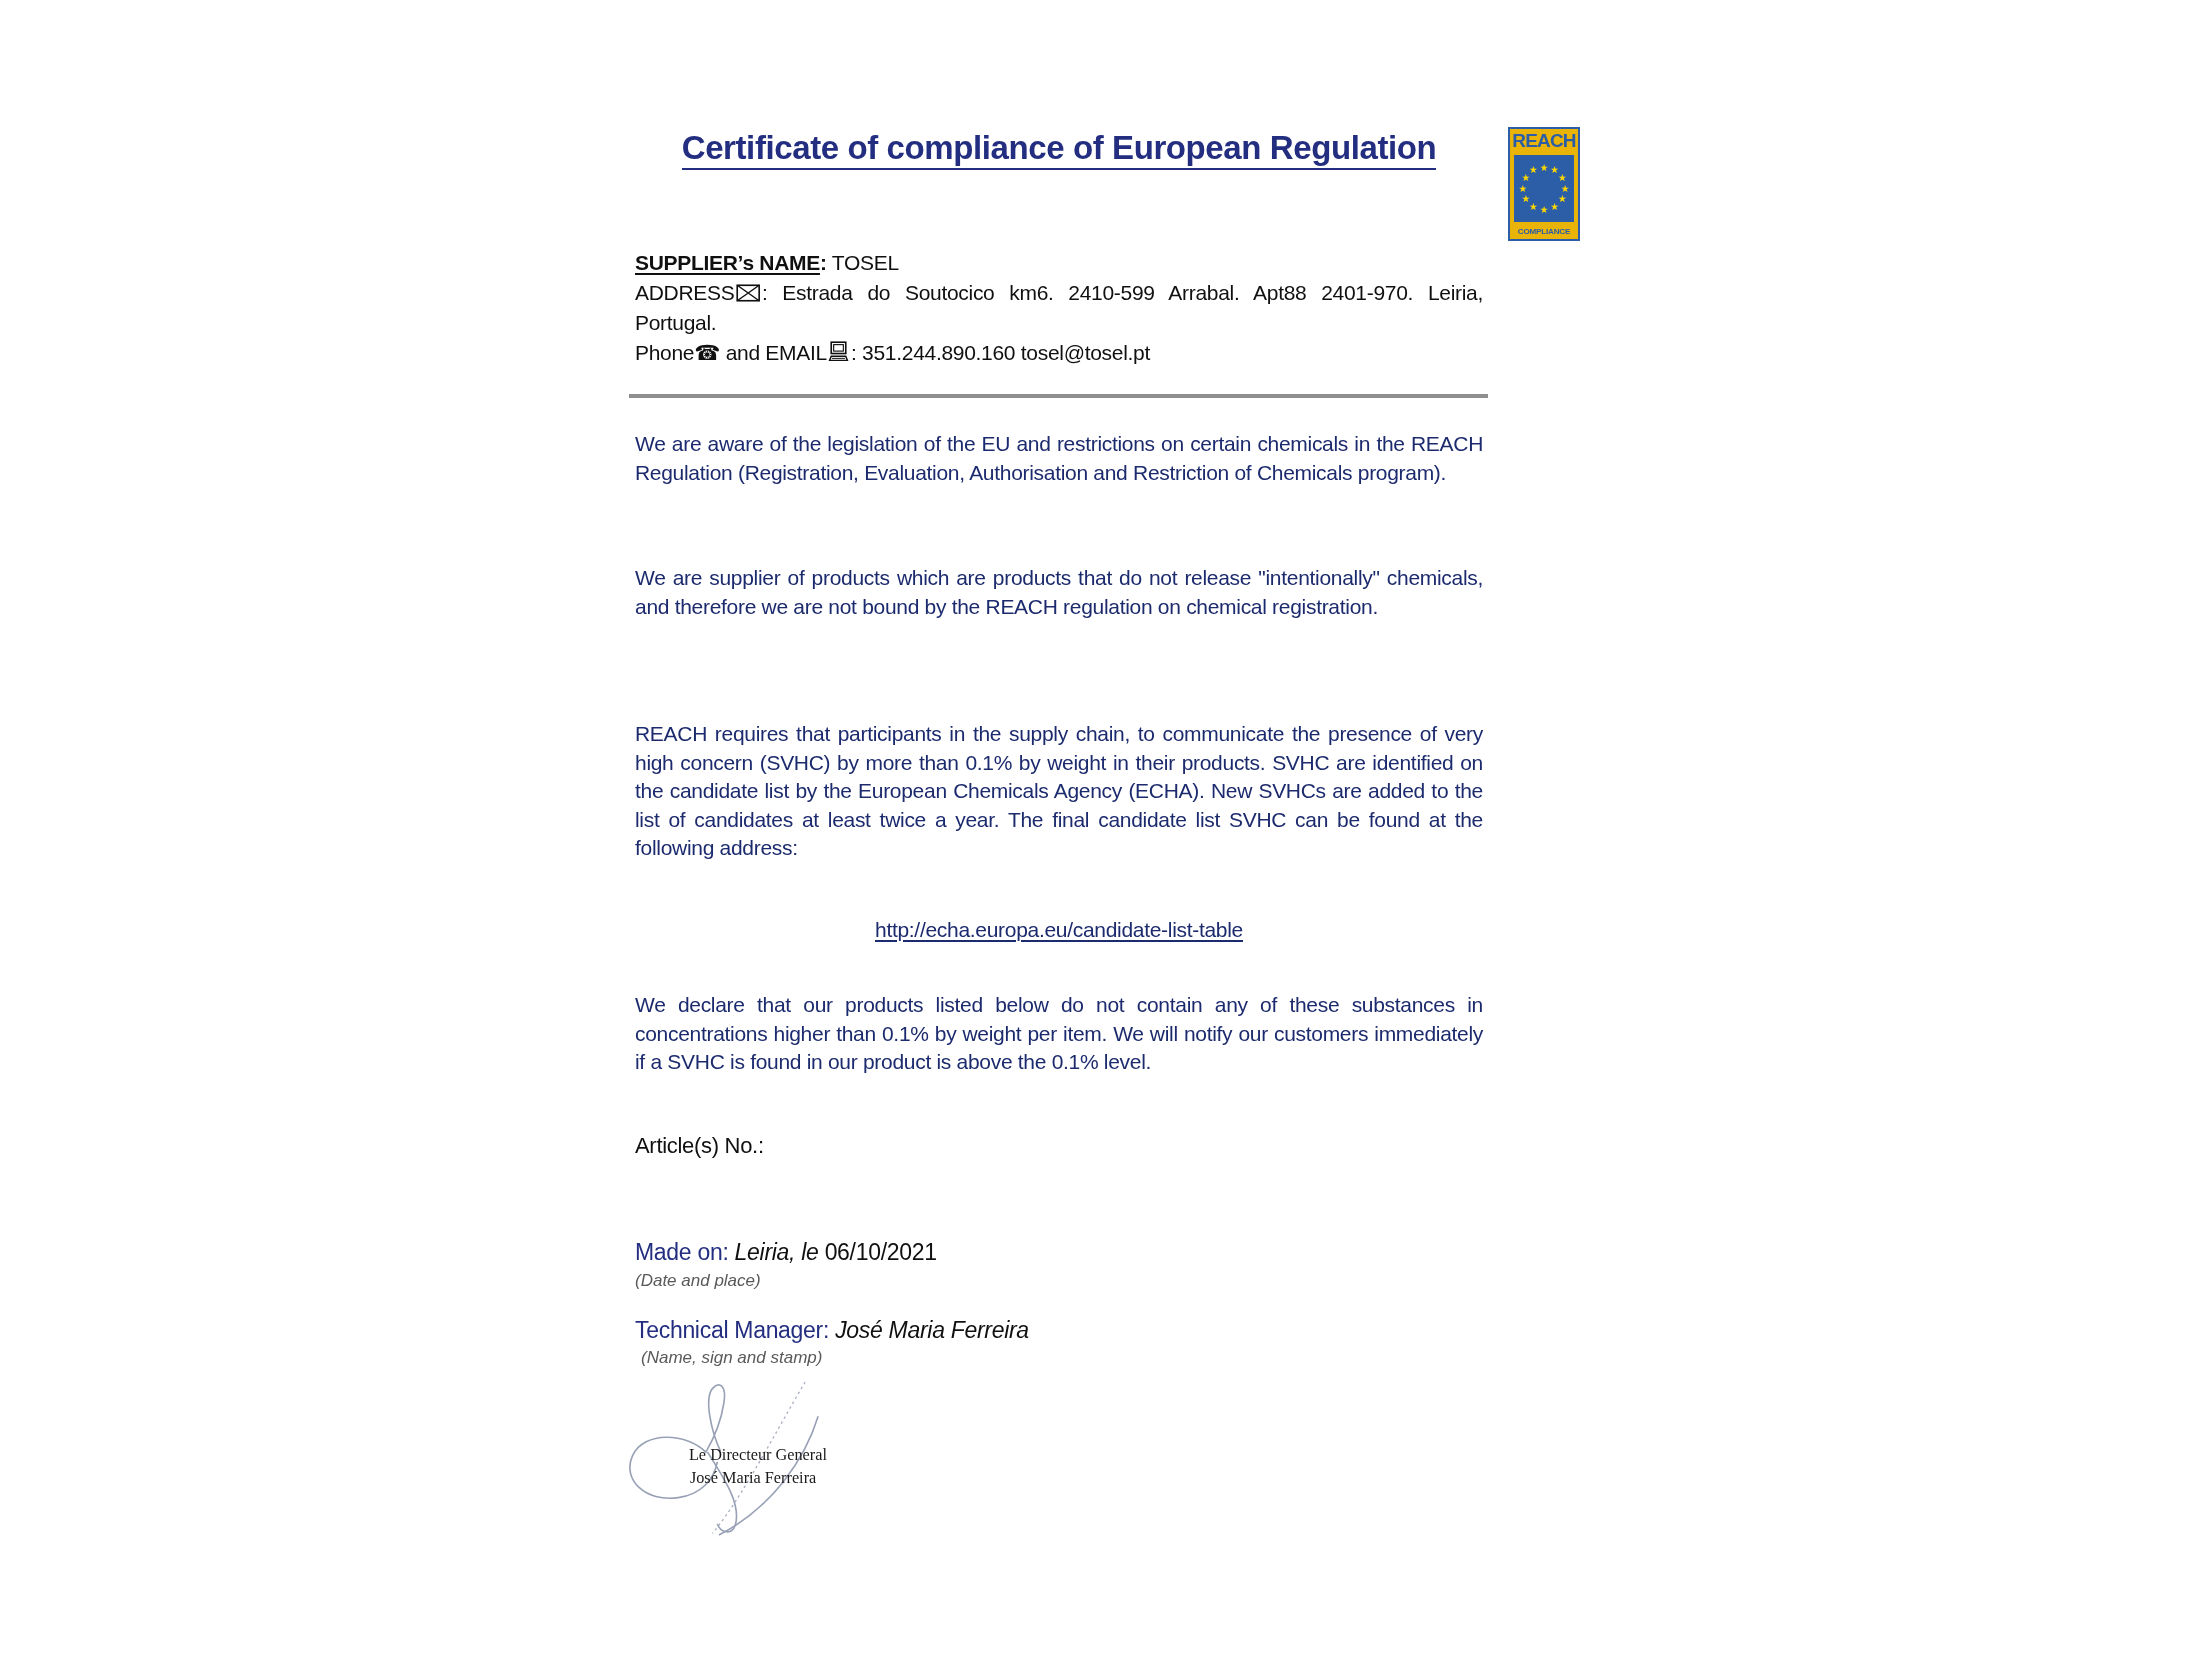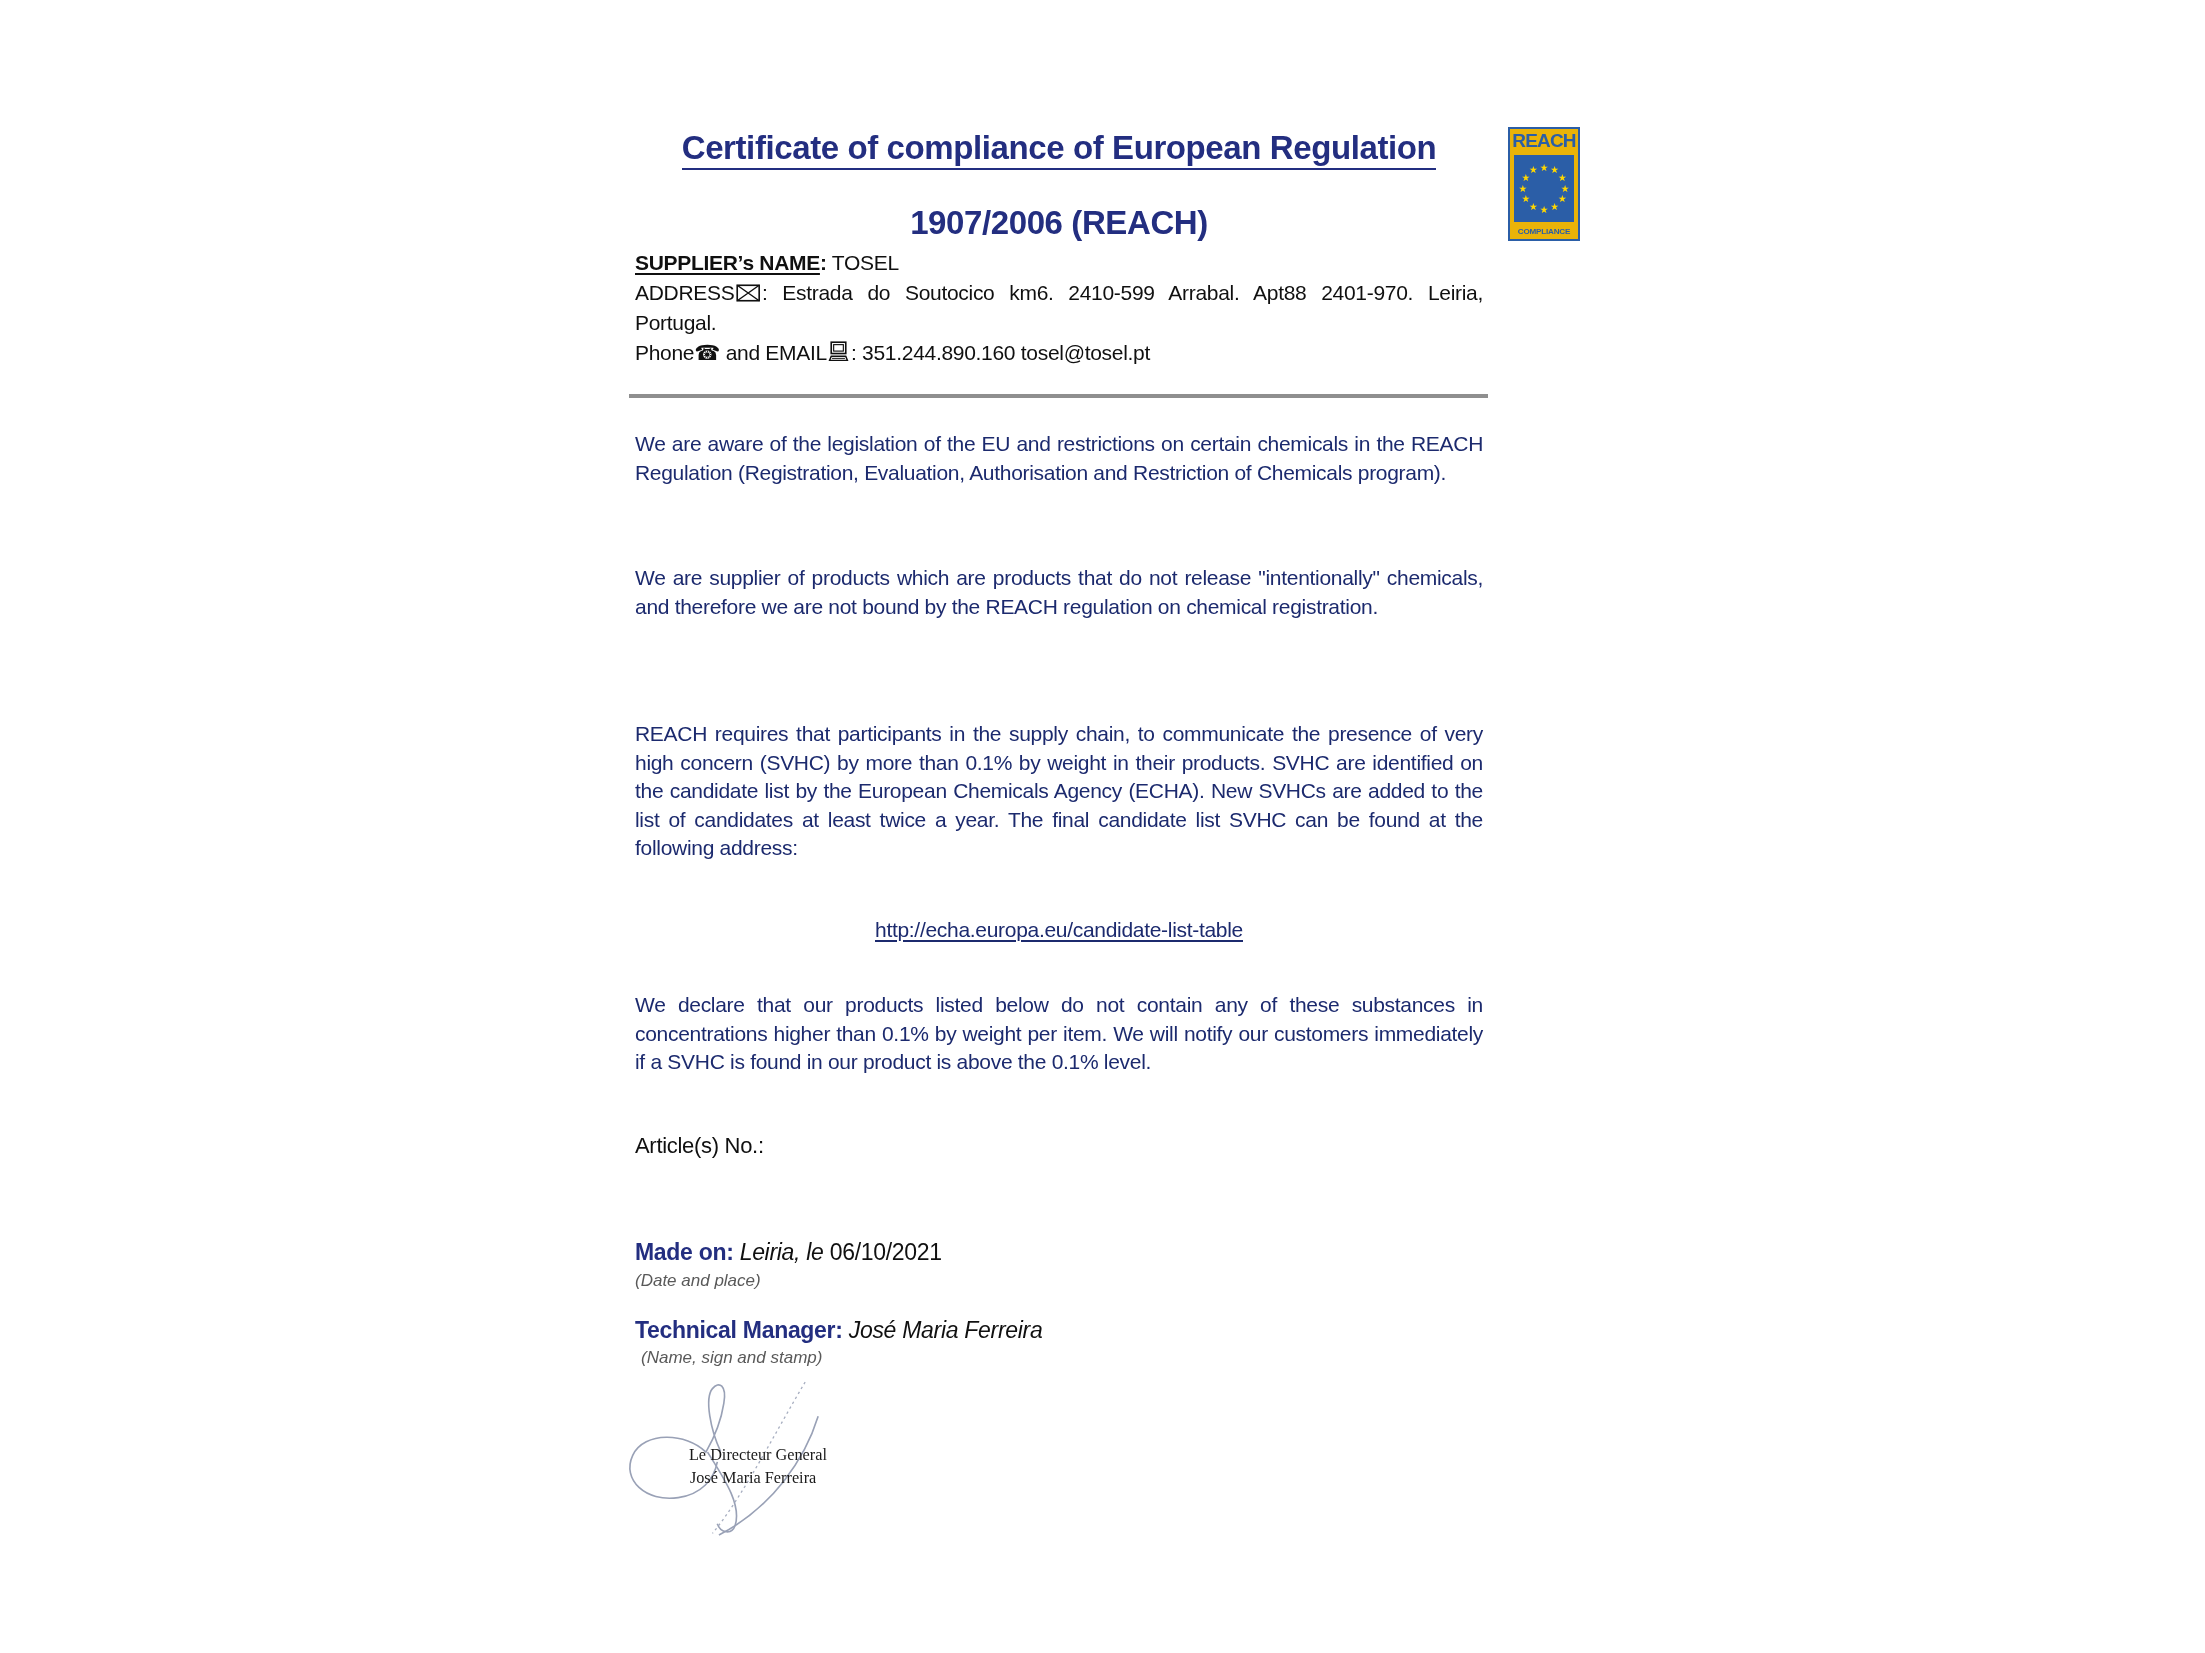--- a/index.html
+++ b/index.html
@@ -61,42 +61,41 @@
   .linkline{position:absolute;left:635px;top:918px;width:848px;text-align:center;}
   .linkline a{
     color:var(--body-navy);font-size:21px;letter-spacing:-0.3px;
     text-decoration:underline;text-decoration-thickness:1.6px;text-underline-offset:3.3px;
   }
   .articles{position:absolute;left:635px;top:1133px;width:848px;
     font-size:22px;letter-spacing:-0.3px;color:var(--text-black);}
   
   .made-on{position:absolute;left:635px;top:1239px;font-size:23px;letter-spacing:-0.3px;}
   .tm{position:absolute;left:635px;top:1317px;font-size:23px;letter-spacing:-0.3px;}
-  .navy-label{color:var(--title-navy);font-weight:700;}
+  .navy-label{color:var(--title-navy);font-weight:400;}
   .it{font-style:italic;}
   .note{position:absolute;font-size:17px;font-style:italic;color:var(--note-gray);letter-spacing:0;}
   .note1{left:635px;top:1271px;}
   .note2{left:641px;top:1348px;}
   
   .signature{position:absolute;left:613px;top:1374px;width:281px;height:183px;}
   .sig-stroke{fill:none;stroke:#99a1b6;stroke-width:2;}
   .sig-dotted{fill:none;stroke:#a7aec0;stroke-width:1.6;stroke-dasharray:3 4;}
   .sig-text{
     font-family:"Liberation Serif","DejaVu Serif",serif;
     font-size:20px;fill:#1a1a1a;text-anchor:middle;
   }
 </style>
 </head>
 <body>
 
 <div class="page">
 
   <div class="title">
     <div><span class="underlined">Certificate of compliance of European Regulation</span></div>
-    <div>1907/2006 (REACH)</div>
   </div>
 
   <div class="logo">
     <div class="logo-reach">REACH</div>
     <svg class="logo-stars" viewBox="0 0 74 82" xmlns="http://www.w3.org/2000/svg">
       <text class="star" x="37" y="19" text-anchor="middle">★</text>
       <text class="star" x="50" y="22.5" text-anchor="middle">★</text>
       <text class="star" x="59.5" y="32" text-anchor="middle">★</text>
       <text class="star" x="63" y="45" text-anchor="middle">★</text>
       <text class="star" x="59.5" y="58" text-anchor="middle">★</text>

